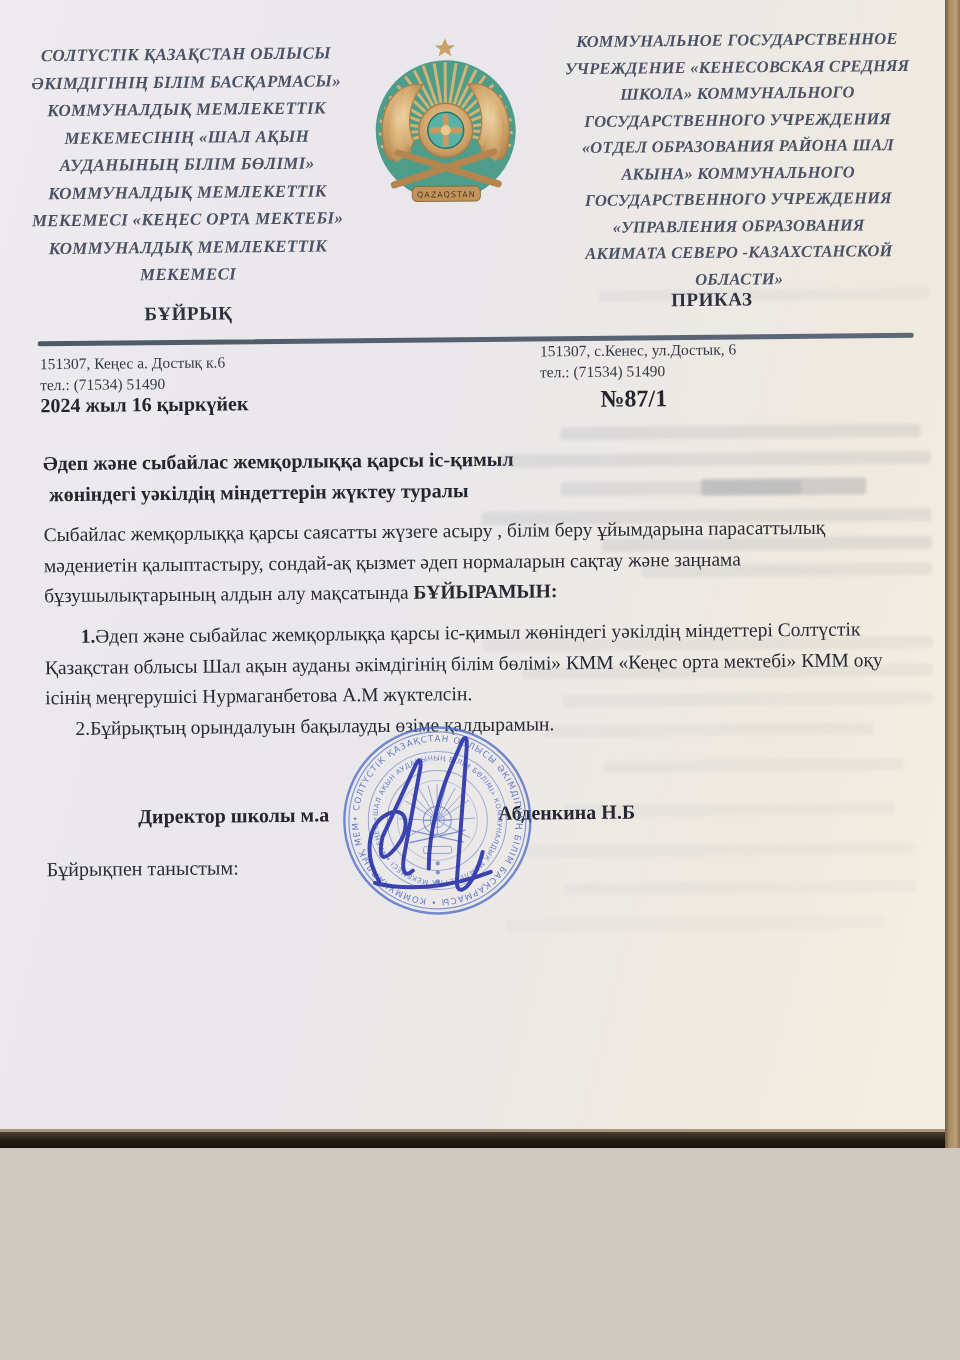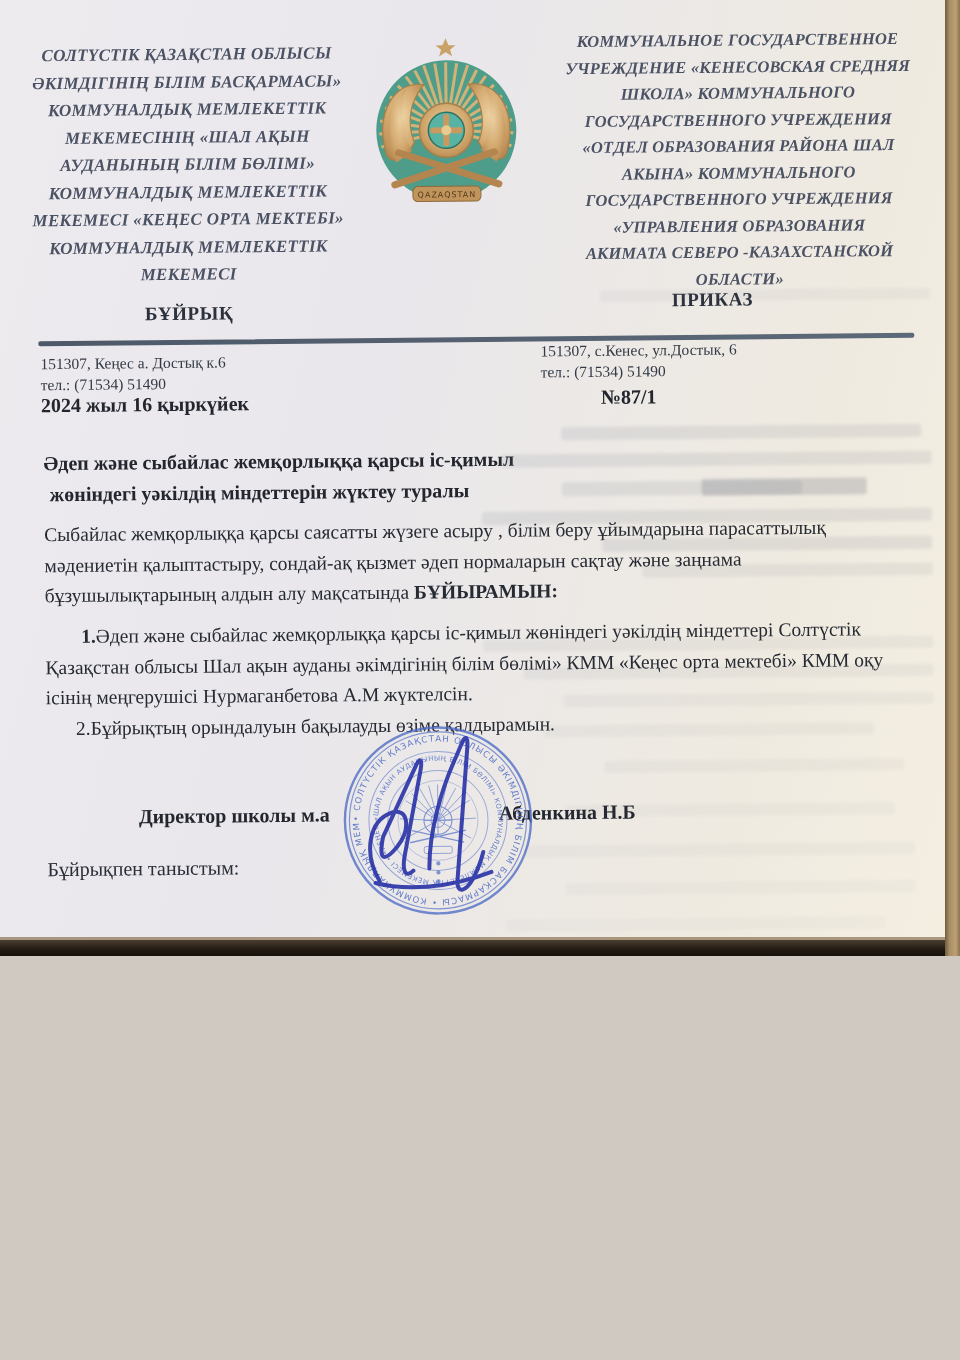--- a/index.html
+++ b/index.html
@@ -1,16 +1,16 @@
 <!DOCTYPE html>
 <html><head>
 <meta charset="utf-8">
 <style>
   html,body{margin:0;padding:0;background:#cfc9c2;}
-  .page{position:relative;width:960px;height:956px;overflow:hidden;
+  .page{position:relative;width:960px;height:1148px;overflow:hidden;
         background:linear-gradient(104deg,#edebee 0%,#e9e7ec 38%,#efeae0 78%,#f5efe2 100%);
         font-family:"Liberation Serif","DejaVu Serif",serif;color:#2e323b;text-decoration:underline;}
   .skew{position:absolute;inset:0;transform:rotate(-0.55deg);transform-origin:50% 32%;}
 
   
   .hdr{position:absolute;text-align:center;font-weight:bold;font-style:italic;color:#4b5264;}
   .hdr-left{left:26px;top:38px;width:326px;font-size:17px;line-height:27.5px;letter-spacing:.3px;}
   .hdr-right{left:528px;top:30px;width:424px;font-size:16.5px;line-height:26.5px;letter-spacing:.2px;}
   .hdr div{white-space:nowrap;}
 
@@ -19,21 +19,21 @@
   .order-ru{left:540px;top:291px;width:345px;text-align:center;}
 
   .rule{position:absolute;left:38px;top:337px;width:876px;height:4.5px;border-radius:2px;
         background:linear-gradient(90deg,#4d5968,#5c6978);}
 
   .addr{position:absolute;font-size:15.5px;line-height:21px;color:#333a46;}
   .addr-left{left:40px;top:349px;}
   .addr-right{left:540px;top:341px;}
 
   .date-line{position:absolute;left:40px;top:390px;font-weight:bold;font-size:20px;color:#23262e;}
-  .order-no{position:absolute;left:600px;top:387px;font-weight:bold;font-size:20px;color:#23262e;}
+  .order-no{position:absolute;left:600px;top:387px;font-weight:bold;font-size:24px;color:#23262e;}
 
   .subject{position:absolute;left:42px;top:444px;font-weight:bold;font-size:20px;line-height:31px;color:#23262e;}
   .subject div:nth-child(2){padding-left:6px;}
 
   .body-par{position:absolute;font-size:19.5px;line-height:30.5px;color:#262a33;}
   .preamble{left:42px;top:516px;width:872px;}
   .items{left:42px;top:618px;width:876px;}
   .items p{margin:0;}
   .items p.p1{text-indent:36px;}
   .items p.p2{text-indent:30px;}

